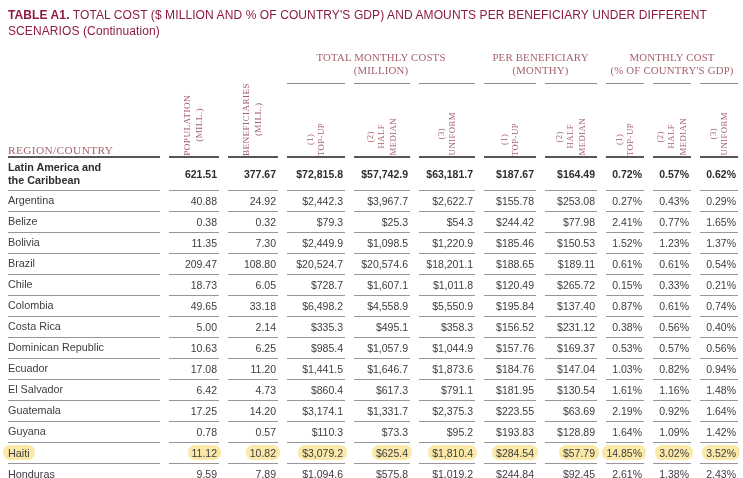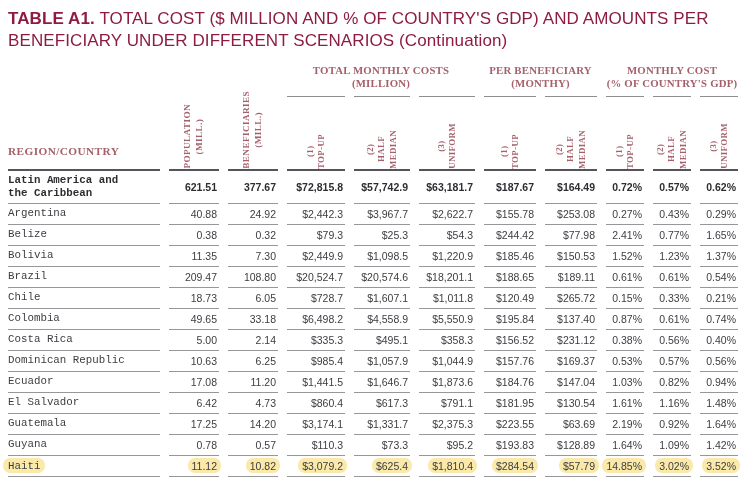--- a/index.html
+++ b/index.html
@@ -2,46 +2,46 @@
 <html style="--title: #8E1C42; --header: #A5616B; --body-text: #3D3D41; --row-line: #97969A; --header-line: #55545B; --highlight: #FAE9A8;"><head>
 <meta charset="utf-8">
 <style>
   :root{
     --title:#8E1C42; --header:#A5616B; --body-text:#3D3D41;
     --row-line:#97969A; --header-line:#55545B; --highlight:#FAE9A8;
   }
   *{box-sizing:border-box;margin:0;padding:0}
   html,body{width:743px;height:478px;overflow:hidden;background:#fff;
     font-family:"Liberation Sans",sans-serif;}
-  .title{margin:8px 10px 0 8px;color:var(--title);font-size:17px;line-height:1.3;
+  .title{margin:8px 10px 0 8px;color:var(--title);font-size:12px;line-height:1.3;
     font-weight:400;letter-spacing:.1px;}
   .title .t-prefix{font-weight:700;}
   .table-wrap{margin:10px 8px 0 8px;width:730px;}
   table{border-collapse:separate;border-spacing:9px 0;table-layout:fixed;
     width:748px;margin:0 -9px;}
   col.c-country{width:152px}col.c-pop{width:50px}col.c-ben{width:50px}
   col.c-m1{width:58px}col.c-m2{width:56px}col.c-m3{width:56px}
   col.c-pb1{width:52px}col.c-pb2{width:52px}
   col.c-g1{width:38px}col.c-g2{width:38px}col.c-g3{width:38px}
-  th{font-family:"Liberation Serif",serif;color:var(--header);font-weight:700;}
+  th{font-family:"Liberation Serif",serif;color:var(--header);font-weight:400;}
   .group-th{font-size:10.8px;text-align:center;vertical-align:top;line-height:1.18;
     white-space:pre-line;letter-spacing:.2px;padding:2px 0 5px 0;}
   .seg-row td{height:2px;border-bottom:1px solid #8F8D8E;}
   .rot-th{vertical-align:bottom;text-align:center;height:74px;
     border-bottom:2px solid var(--header-line);}
   .rot{display:inline-block;vertical-align:bottom;writing-mode:vertical-rl;
     transform:rotate(180deg);font-size:8.8px;letter-spacing:.4px;line-height:1.3;
     white-space:pre-line;}
   .bigrot .rot{font-size:9.2px;}
   .region-th{vertical-align:bottom;text-align:left;font-size:11.3px;
-    letter-spacing:.4px;border-bottom:2px solid var(--header-line);padding-bottom:12px;}
+    letter-spacing:.4px;border-bottom:2px solid var(--header-line);padding-bottom:0;}
   tbody td{height:21px;vertical-align:middle;border-bottom:1px solid var(--row-line);
     color:var(--body-text);font-size:10.5px;white-space:nowrap;}
   tbody tr.bold td{font-weight:700;color:#2E2E32;height:33px;}
-  td.c-name{text-align:left;font-size:10.8px;white-space:pre-line;line-height:1.2;font-family:Liberation Mono, monospace;}
+  td.c-name{text-align:left;font-size:10.8px;white-space:pre-line;line-height:1.2;}
   td.num{text-align:right;padding-right:2px;}
   tr.partial td{border-bottom:none;}
   .hl{background:var(--highlight);border-radius:7px;padding:1.5px 4px;margin:0 -4px;}
   .hl-name{padding:1.5px 5px;margin:0 -5px;}
 </style>
 </head>
 <body>
 
 <div class="title"><span class="t-prefix">TABLE A1.</span><span> TOTAL COST ($ MILLION AND % OF COUNTRY'S GDP) AND AMOUNTS PER BENEFICIARY UNDER DIFFERENT SCENARIOS (Continuation)</span></div>
 

